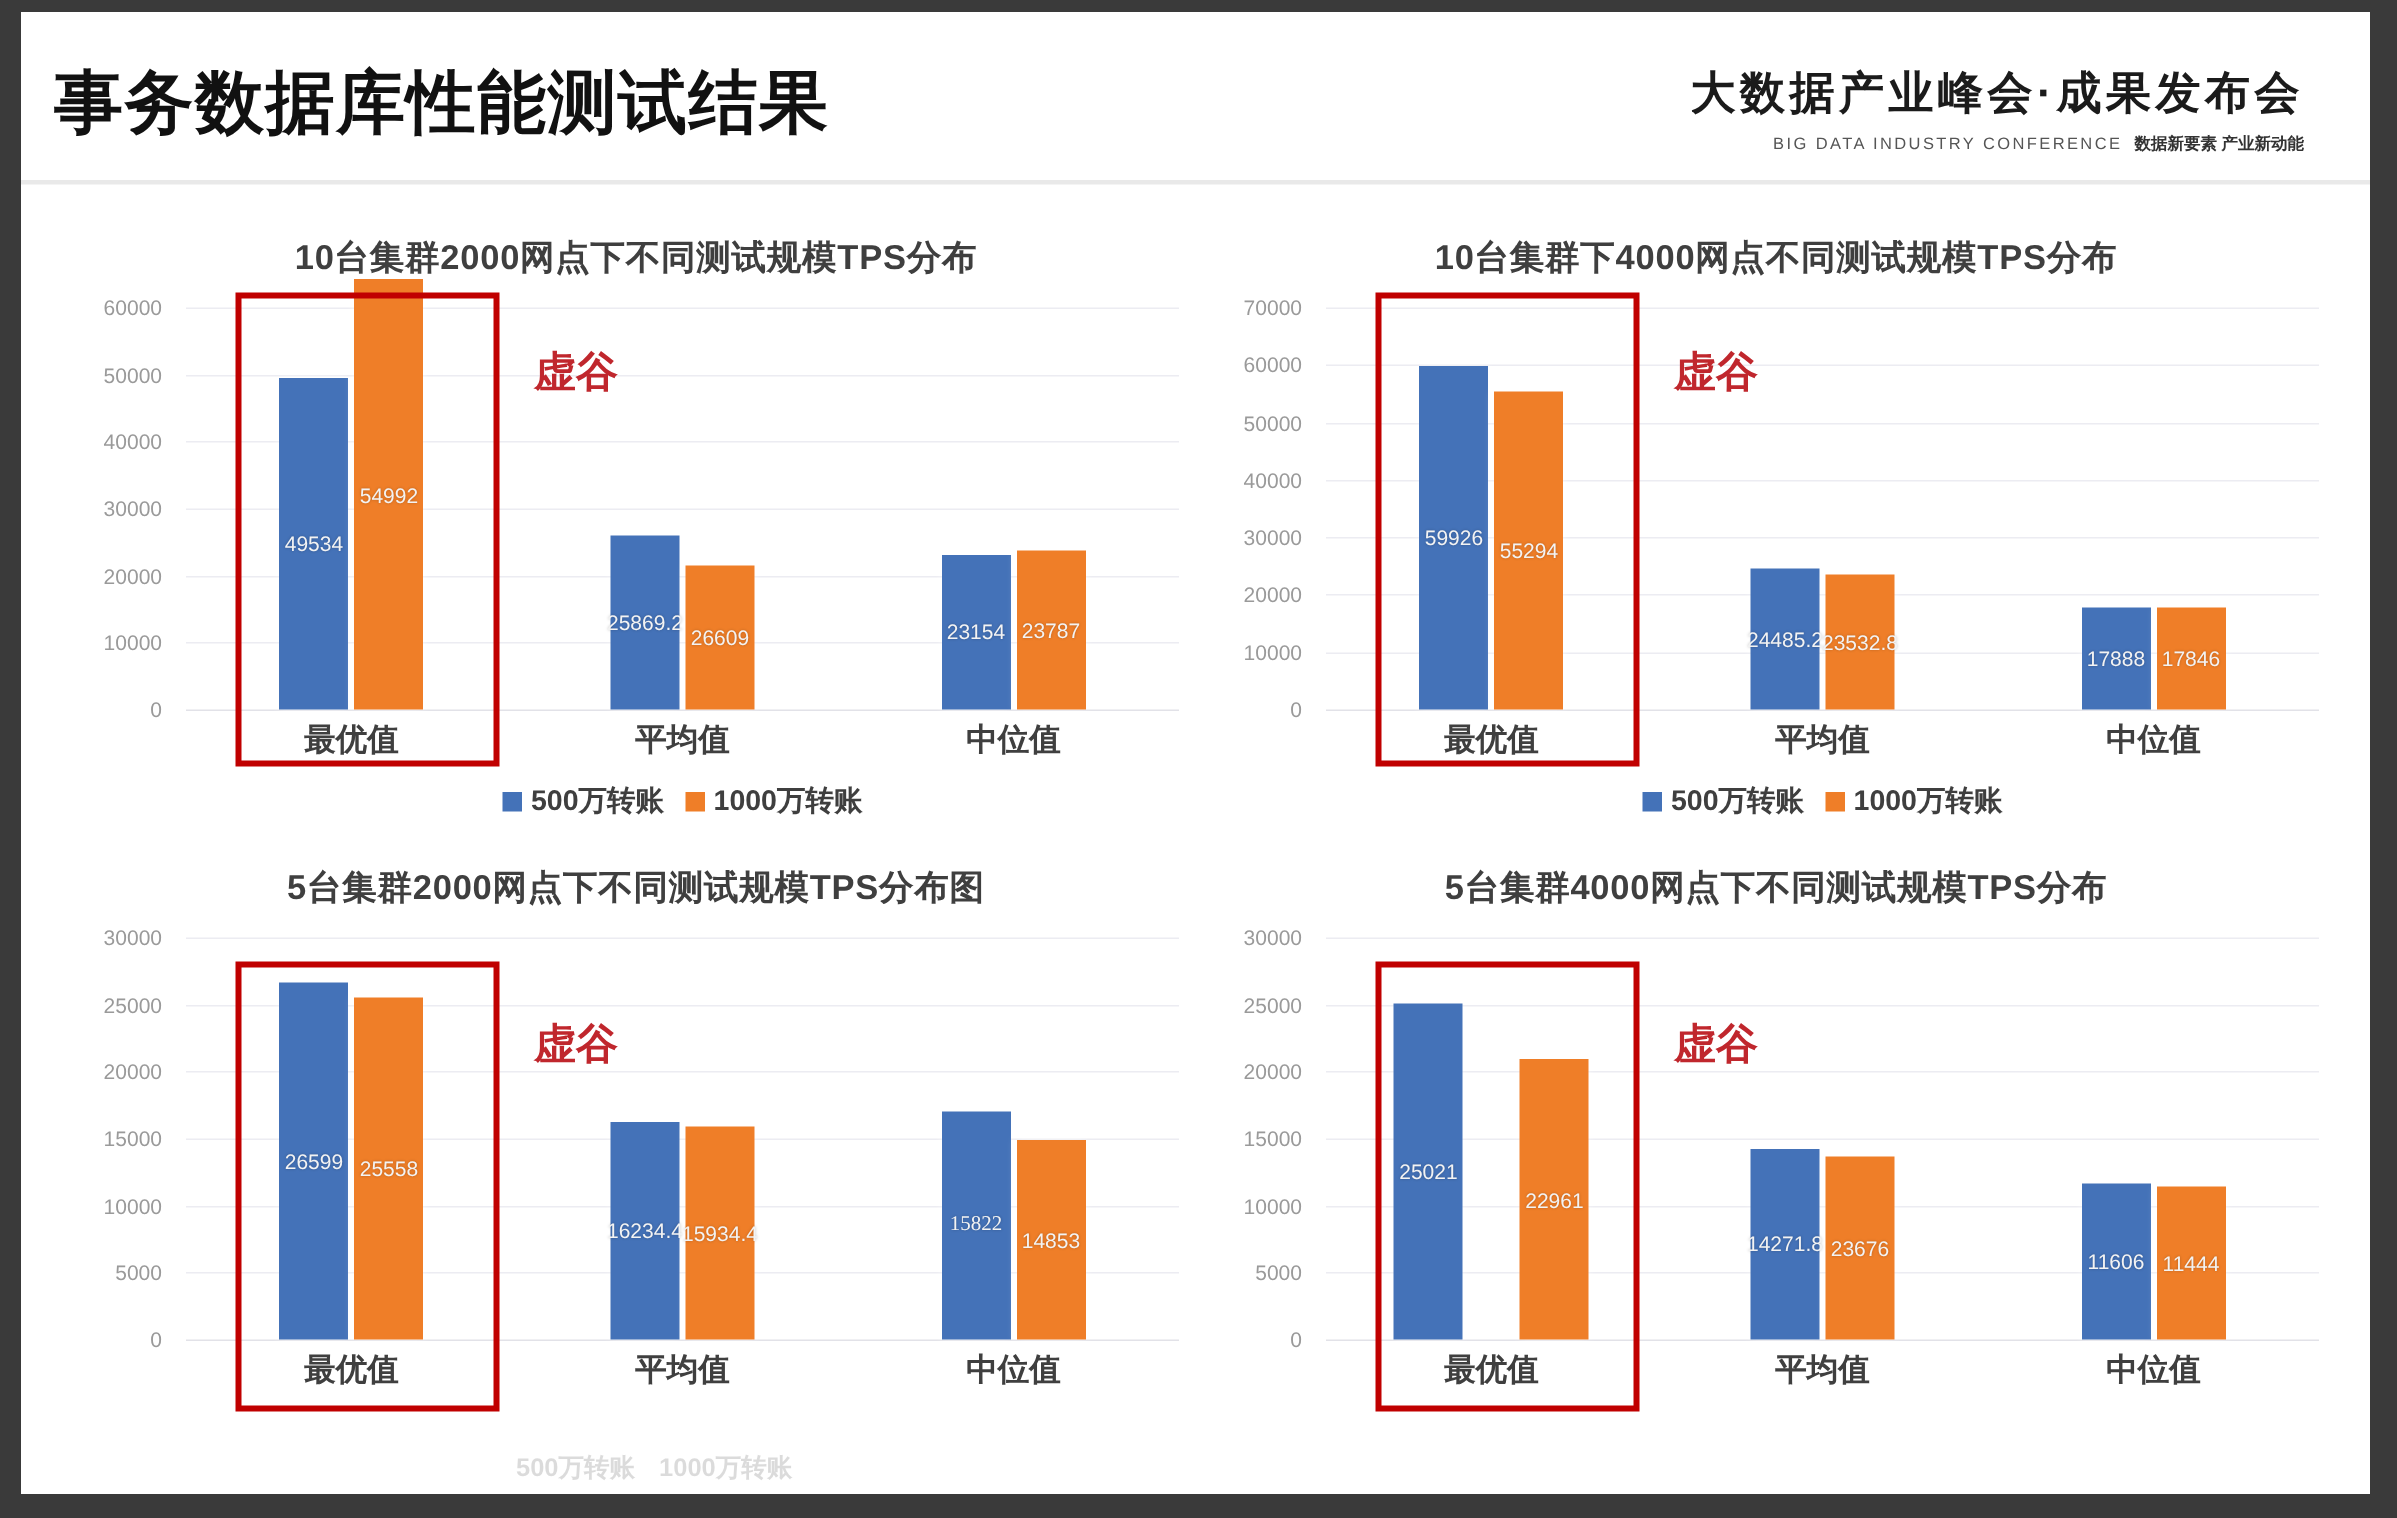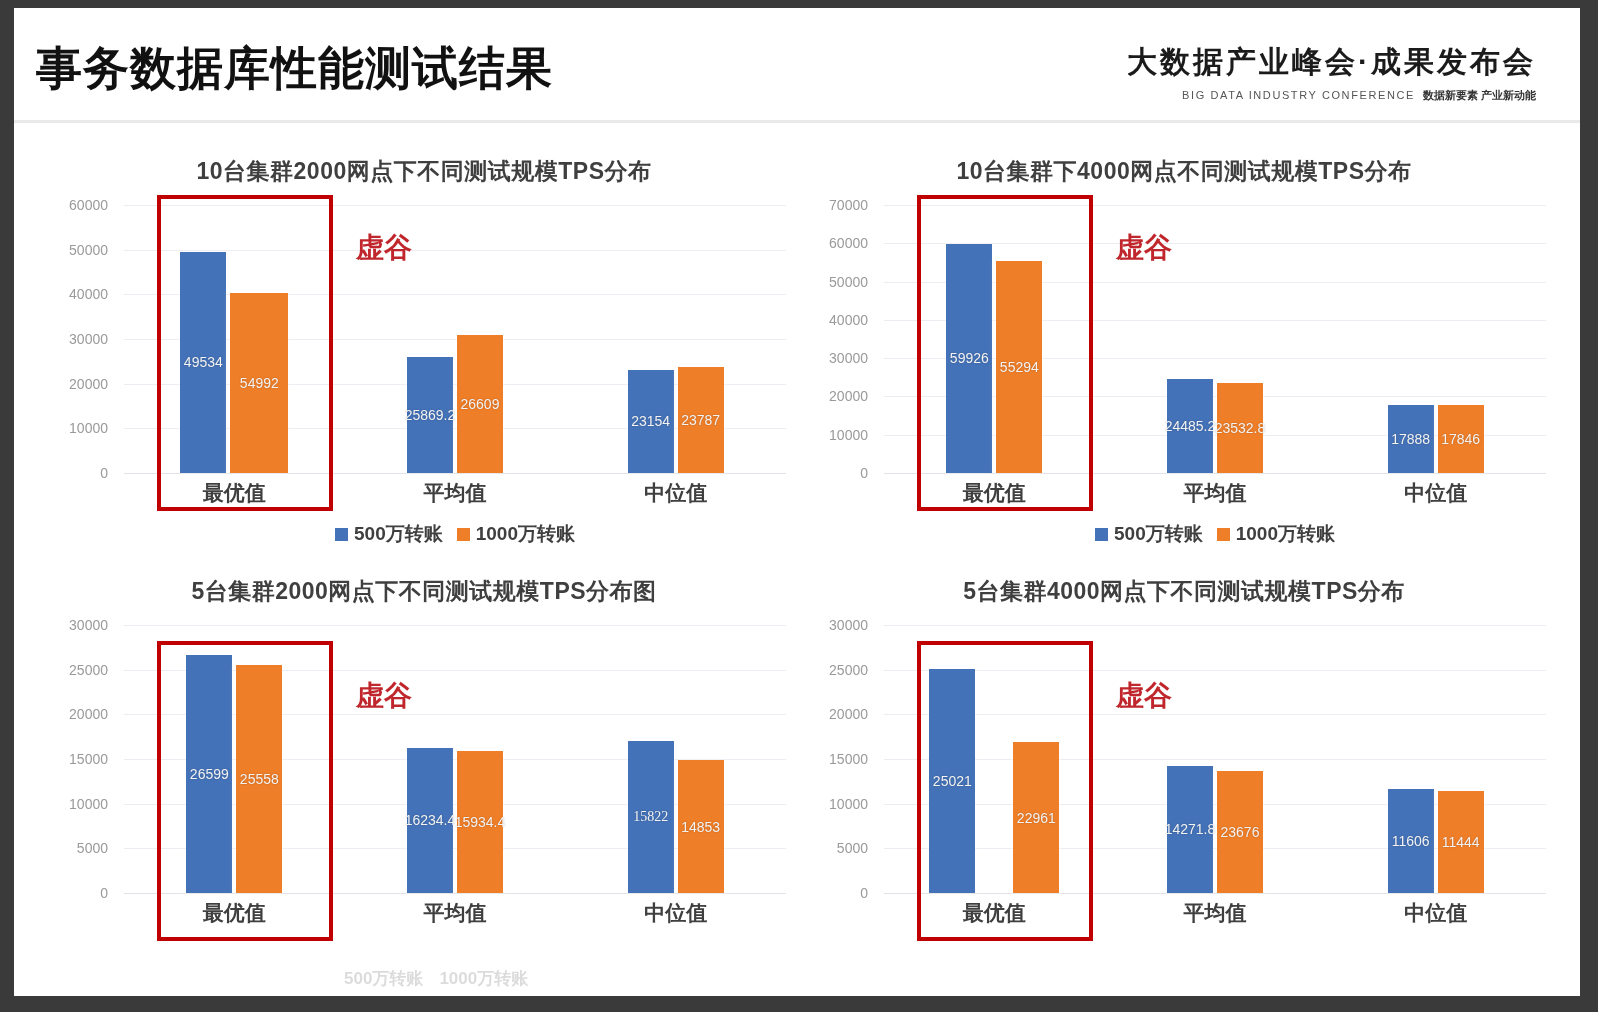--- a/index.html
+++ b/index.html
@@ -184,29 +184,29 @@
             <div class="ytick" style="top: 134px;">30000</div>
             <div class="ytick" style="top: 178.667px;">20000</div>
             <div class="ytick" style="top: 223.333px;">10000</div>
             <div class="ytick" style="top: 268px;">0</div>
           </div>
         <div class="bars">
             <div class="group">
               <div class="bar blue" style="height: 221.252px;">
                 <span class="val">49534</span>
               </div>
-              <div class="bar orange" style="height: 180px; padding-left: 12px;">
+              <div class="bar orange" style="height: 287px;">
                 <span class="val">54992</span>
               </div>
             </div>
             <div class="group">
               <div class="bar blue" style="height: 115.549px;">
                 <span class="val">25869.2</span>
               </div>
-              <div class="bar orange" style="height: 138px;">
+              <div class="bar orange" style="height: 96px;">
                 <span class="val">26609</span>
               </div>
             </div>
             <div class="group">
               <div class="bar blue" style="height: 103.421px;">
                 <span class="val">23154</span>
               </div>
               <div class="bar orange" style="height: 106.249px;">
                 <span class="val">23787</span>
               </div>
@@ -371,21 +371,21 @@
             <div class="ytick" style="top: 134px;">15000</div>
             <div class="ytick" style="top: 178.667px;">10000</div>
             <div class="ytick" style="top: 223.333px;">5000</div>
             <div class="ytick" style="top: 268px;">0</div>
           </div>
         <div class="bars">
             <div class="group">
               <div class="bar blue" style="height: 223.521px;">
                 <span class="val">25021</span>
               </div>
-              <div class="bar orange" style="height: 151px; margin-left: 34px;">
+              <div class="bar orange" style="height: 187px; margin-left: 34px;">
                 <span class="val">22961</span>
               </div>
             </div>
             <div class="group">
               <div class="bar blue" style="height: 127.495px;">
                 <span class="val">14271.8</span>
               </div>
               <div class="bar orange" style="height: 122.333px;">
                 <span class="val">23676</span>
               </div>

